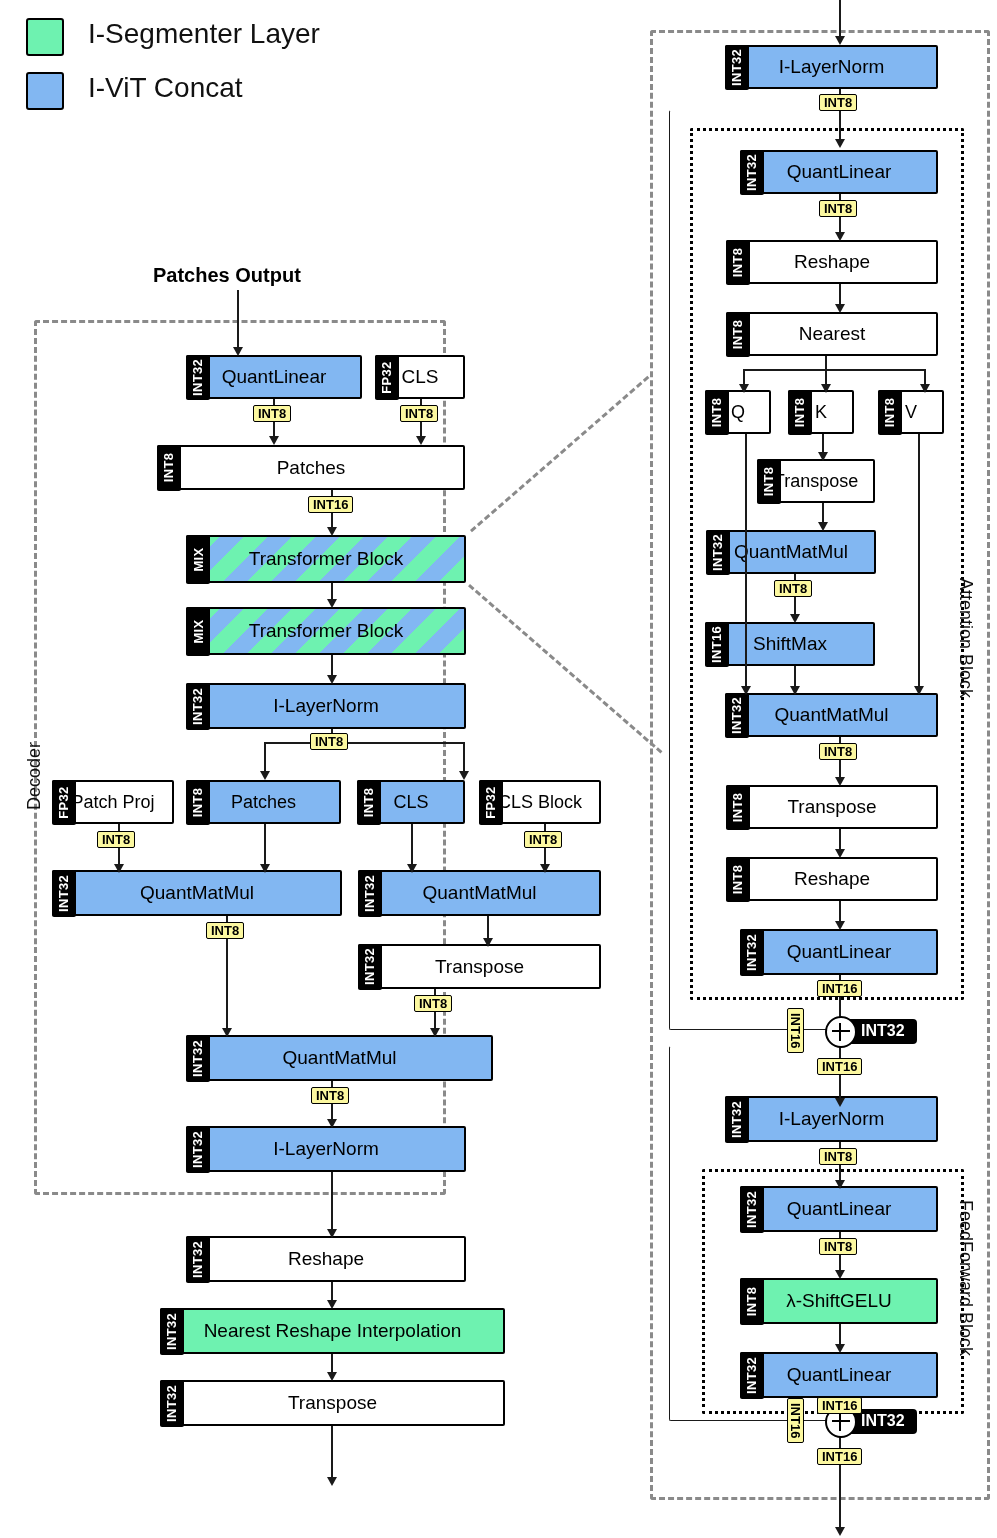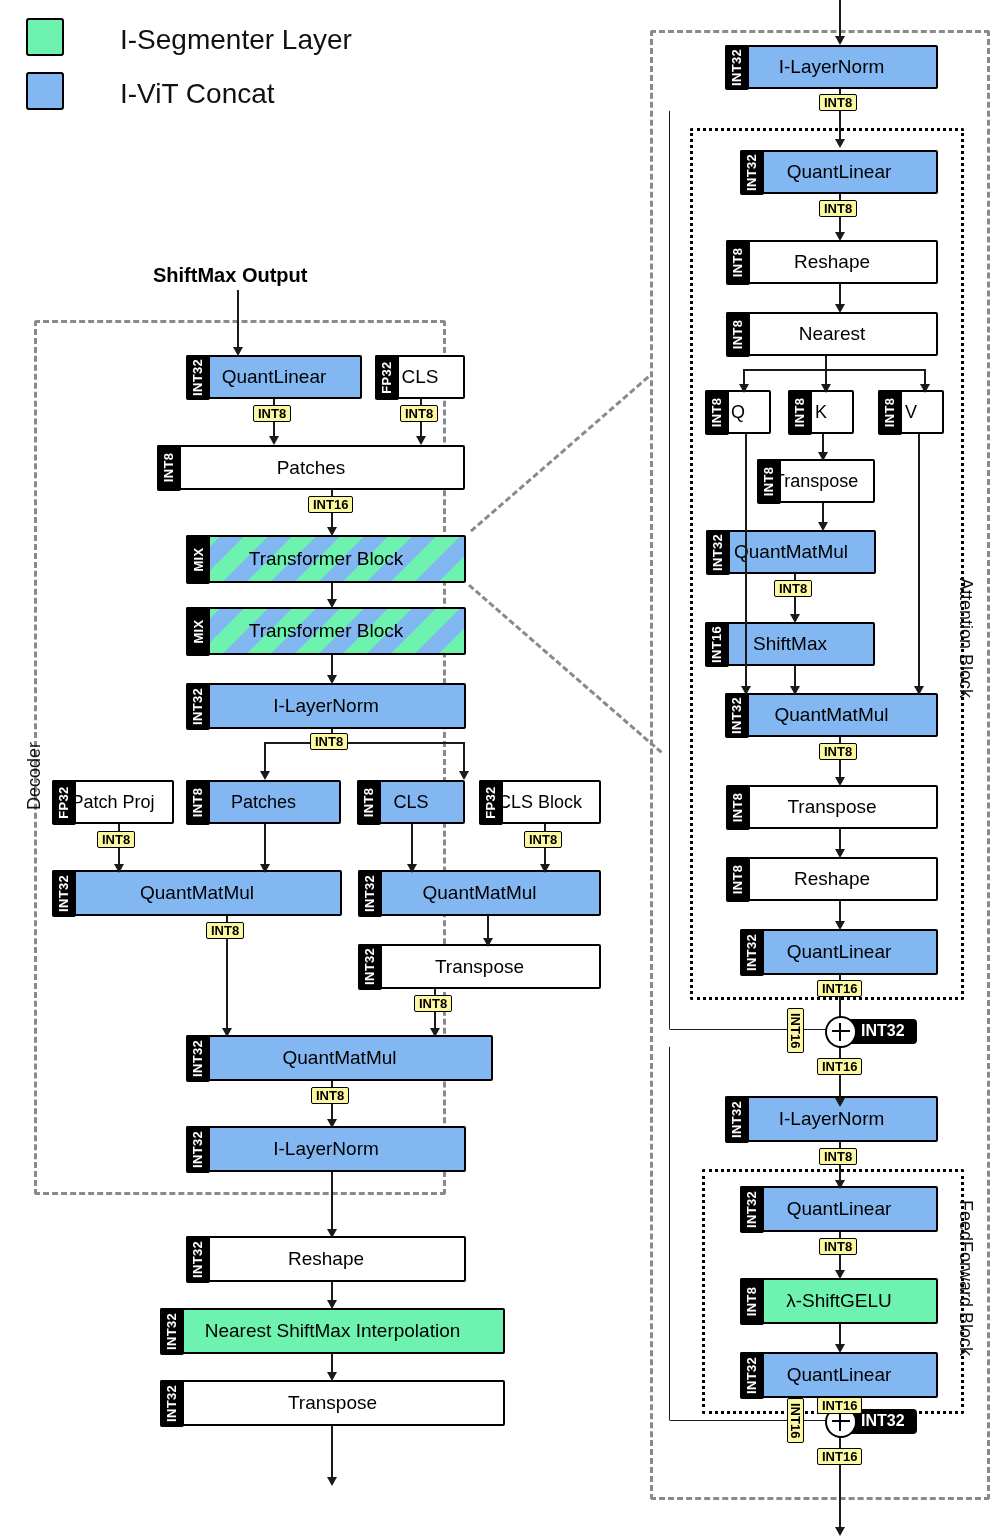--- a/index.html
+++ b/index.html
@@ -66,21 +66,21 @@
   .noRight{border-right-color:transparent;}
 
   
   .sidecap{position:absolute;font-size:18px;color:#111;white-space:nowrap;
            transform-origin:0 0;}
   .cap-ccw{transform:rotate(-90deg);}
   .cap-cw{transform:rotate(90deg);}
 
   
   .legend{position:absolute;left:26px;top:18px;}
-  .legrow{display:flex;align-items:flex-end;margin-bottom:16px;gap:32px;}
+  .legrow{display:flex;align-items:flex-start;margin-bottom:16px;}
   .legswatch{width:34px;height:34px;border:2.5px solid #000;border-radius:3px;}
   .legswatch.green{background:#6ef2b0;}
   .legswatch.blue{background:#82b7f2;}
   .legtext{margin-left:24px;font-size:28px;color:#111;}
 
   
   .heading{position:absolute;font-size:20px;font-weight:bold;color:#000;
            white-space:nowrap;}
 
   
@@ -99,21 +99,21 @@
     </div>
     <div class="legrow">
       <div class="legswatch blue"></div>
       <div class="legtext">I-ViT Concat</div>
     </div>
   </div>
 
   <div class="dashbox" style="left:34px;top:320px;width:412px;height:875px;"></div>
   <div class="sidecap cap-ccw" style="left:24px;top:810px;">Decoder</div>
 
-  <div class="heading" style="left:153px;top:264px;">ShiftMax Output</div>
+  <div class="heading" style="left:153px;top:264px;">Patches Output</div>
   <div class="ln lnv" style="left:237px;top:290px;height:62px;"></div>
   <div class="arrow" style="left:232.5px;top:347px;"></div>
 
   <div class="node blue" style="left:186px;top:355px;width:176px;height:44px;">
     <div class="dtag">
       <span>INT32</span>
       </div>
     <span>QuantLinear</span>
   </div>
 
@@ -276,21 +276,21 @@
       </div>
     <span>Reshape</span>
   </div>
   <div class="ln lnv" style="left:331px;top:1282px;height:24px;"></div>
   <div class="arrow" style="left:326.5px;top:1300px;"></div>
 
   <div class="node green" style="left:160px;top:1308px;width:345px;height:46px;">
     <div class="dtag">
       <span>INT32</span>
       </div>
-    <span>Nearest ShiftMax Interpolation</span>
+    <span>Nearest Reshape Interpolation</span>
   </div>
   <div class="ln lnv" style="left:331px;top:1354px;height:24px;"></div>
   <div class="arrow" style="left:326.5px;top:1372px;"></div>
 
   <div class="node" style="left:160px;top:1380px;width:345px;height:46px;">
     <div class="dtag">
       <span>INT32</span>
       </div>
     <span>Transpose</span>
   </div>

